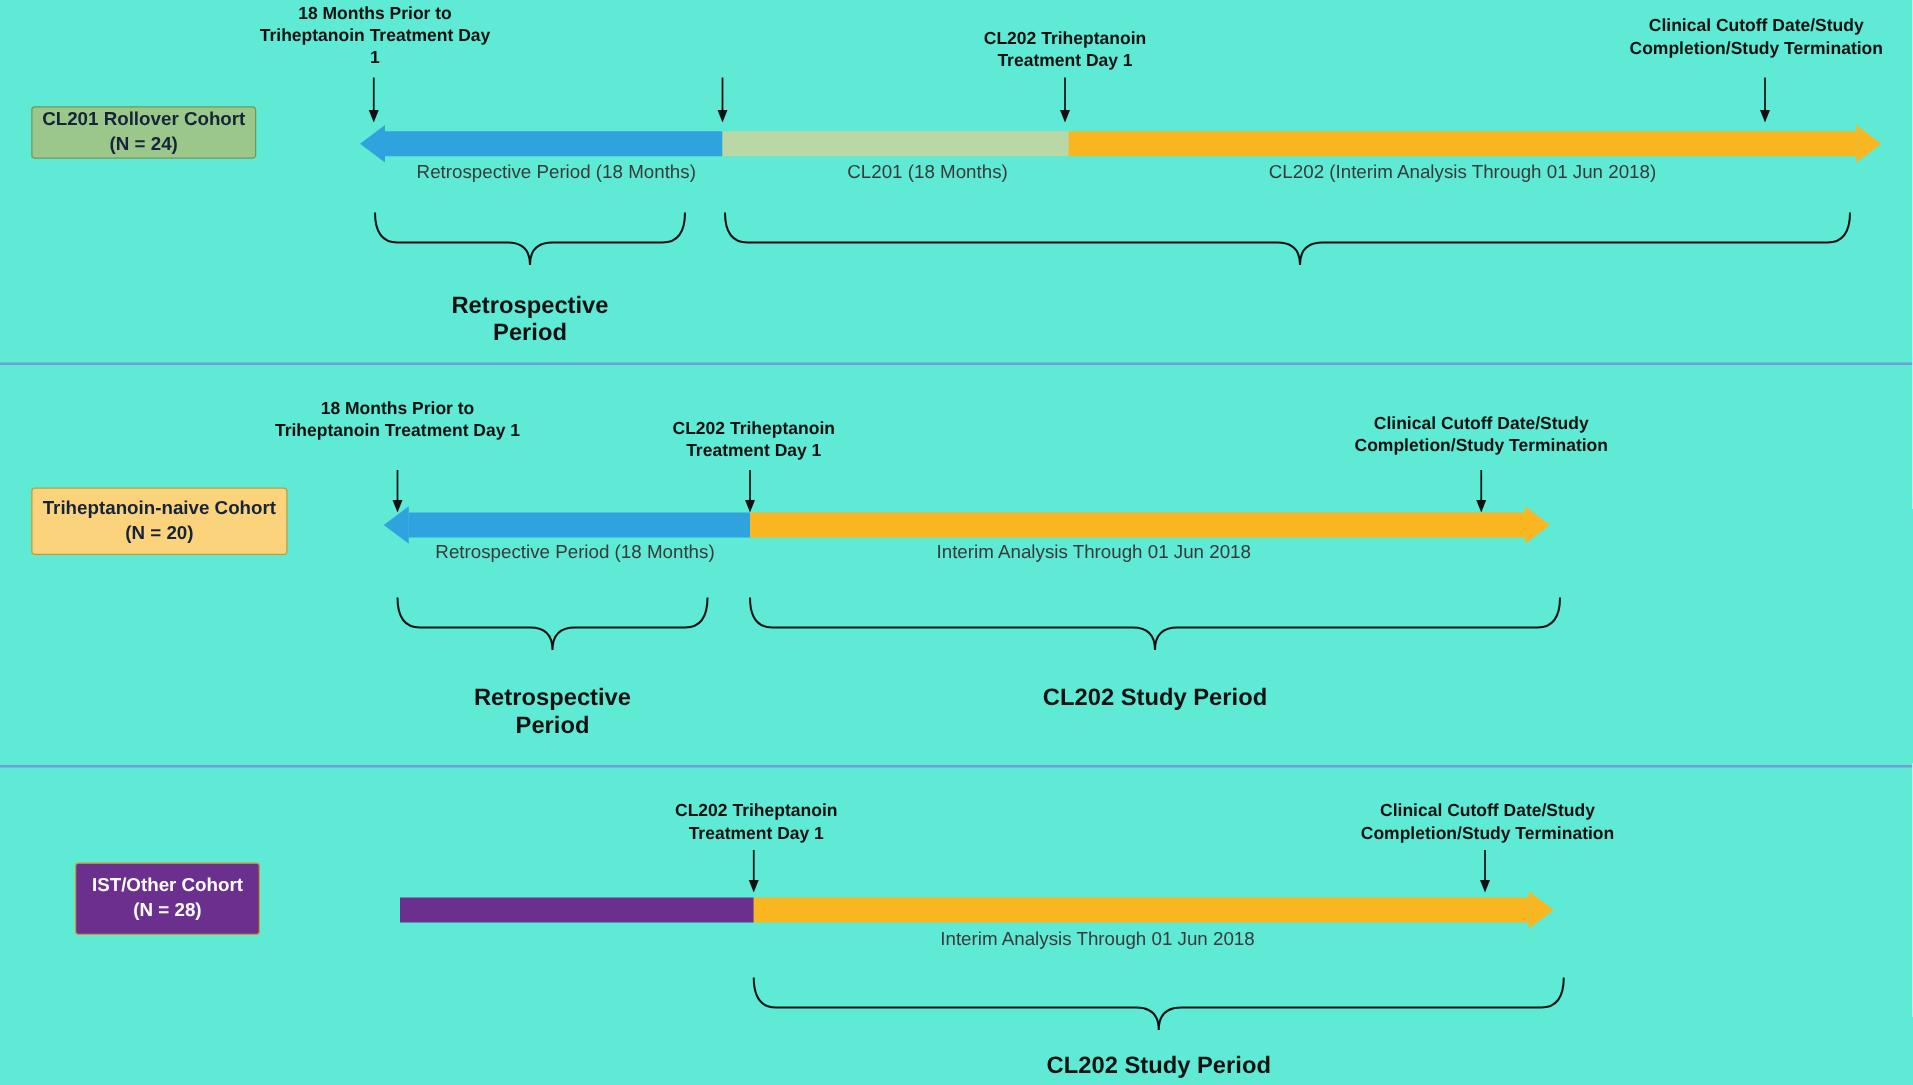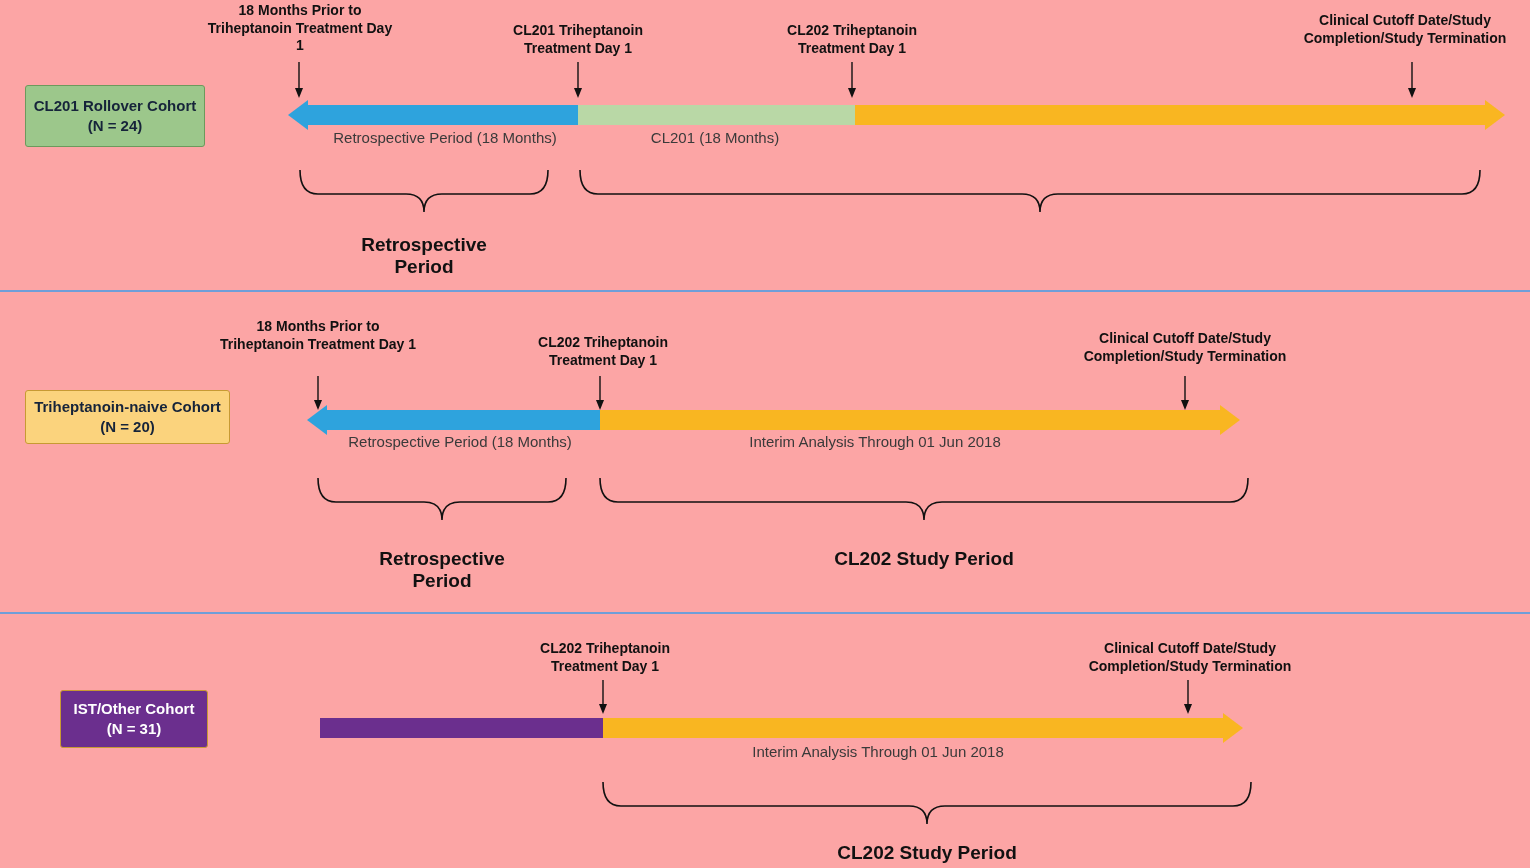--- a/index.html
+++ b/index.html
@@ -9,21 +9,21 @@
   }
   body {
     font-family: "Liberation Sans", sans-serif;
     color: #1b1b1b;
   }
   .canvas {
     position: relative;
     width: 1530px;
     height: 868px;
     overflow: hidden;
-    background: #fca5a5;
+    background: #5eead4;
   }
   
   .abs { position: absolute; }
   .lbl-top {
     font-size: 14px;
     font-weight: bold;
     line-height: 1.25;
     text-align: center;
     color: #111111;
   }
@@ -96,49 +96,49 @@
   }
   svg { overflow: visible; }
   .tick { pointer-events: none; }
 </style>
 </head>
 <body>
 
 <div class="canvas">
 
   <div class="abs lbl-top" style="left:205px; top:2px; width:190px;">18 Months Prior to Triheptanoin Treatment Day 1</div>
-  <div class="abs lbl-top" style="left:478px; top:22px; width:200px;">CL201 Triheptanoin Treatment Day 1</div>
   <div class="abs lbl-top" style="left:752px; top:22px; width:200px;">CL202 Triheptanoin Treatment Day 1</div>
   <div class="abs lbl-top" style="left:1280px; top:12px; width:250px;">Clinical Cutoff Date/Study Completion/Study Termination</div>
 
   <svg class="abs tick" style="left:0; top:0; width:1530px; height:110px;">
     <g stroke="#111111" stroke-width="1.4" fill="none">
       <line x1="299" y1="62" x2="299" y2="92"></line>
       <line x1="578" y1="62" x2="578" y2="92"></line>
       <line x1="852" y1="62" x2="852" y2="92"></line>
       <line x1="1412" y1="62" x2="1412" y2="92"></line>
     </g>
     <g fill="#111111">
       <polygon points="299,98 295,88 303,88"></polygon>
       <polygon points="578,98 574,88 582,88"></polygon>
       <polygon points="852,98 848,88 856,88"></polygon>
       <polygon points="1412,98 1408,88 1416,88"></polygon>
     </g>
   </svg>
 
-  <div class="cohort-box cohort-green abs" style="left:25px; top:85px; width:180px; height:62px;">CL201 Rollover Cohort (N = 24)</div>
+  <div class="cohort-box cohort-green abs" style="left:25px; top:85px; width:180px; height:42px;">CL201 Rollover Cohort (N = 24)</div>
 
   <div class="arrow-left abs" style="left:288px; top:100px;"></div>
   <div class="bar bar-blue" style="left:308px; top:105px; width:270px;"></div>
   <div class="bar bar-green" style="left:578px; top:105px; width:277px;"></div>
   <div class="bar bar-orange" style="left:855px; top:105px; width:630px;"></div>
   <div class="arrow-right abs" style="left:1485px; top:100px;"></div>
 
   <div class="abs seg-label" style="left:330px; top:128px; width:230px;">Retrospective Period (18 Months)</div>
-  <div class="abs seg-label" style="left:605px; top:128px; width:220px;">CL201 (18 Months)</div>
+  <div class="abs seg-label" style="left:632px; top:128px; width:220px;">CL201 (18 Months)</div>
+  <div class="abs seg-label" style="left:960px; top:128px; width:420px;">CL202 (Interim Analysis Through 01 Jun 2018)</div>
 
   <svg class="abs" style="left:0; top:170px; width:1530px; height:60px;">
     <path d="M300,0 Q300,24 318,24 L406,24 Q424,24 424,42 Q424,24 442,24 L530,24 Q548,24 548,0" fill="none" stroke="#111111" stroke-width="1.6"></path>
     <path d="M580,0 Q580,24 598,24 L1022,24 Q1040,24 1040,42 Q1040,24 1058,24 L1462,24 Q1480,24 1480,0" fill="none" stroke="#111111" stroke-width="1.6"></path>
   </svg>
 
   <div class="abs brace-label" style="left:334px; top:234px; width:180px;">Retrospective Period</div>
 
   <div class="divider" style="top:290px;"></div>
 
@@ -186,21 +186,21 @@
     <g stroke="#111111" stroke-width="1.4" fill="none">
       <line x1="603" y1="60" x2="603" y2="88"></line>
       <line x1="1188" y1="60" x2="1188" y2="88"></line>
     </g>
     <g fill="#111111">
       <polygon points="603,94 599,84 607,84"></polygon>
       <polygon points="1188,94 1184,84 1192,84"></polygon>
     </g>
   </svg>
 
-  <div class="cohort-box cohort-purple abs" style="left:60px; top:690px; width:148px; height:58px;">IST/Other Cohort (N = 31)</div>
+  <div class="cohort-box cohort-purple abs" style="left:60px; top:690px; width:148px; height:58px;">IST/Other Cohort (N = 28)</div>
 
   <div class="bar bar-purple" style="left:320px; top:718px; width:283px;"></div>
   <div class="bar bar-orange" style="left:603px; top:718px; width:620px;"></div>
   <div class="arrow-right abs" style="left:1223px; top:713px;"></div>
 
   <div class="abs seg-label" style="left:663px; top:742px; width:430px;">Interim Analysis Through 01 Jun 2018</div>
 
   <svg class="abs" style="left:0; top:782px; width:1530px; height:60px;">
     <path d="M603,0 Q603,24 621,24 L909,24 Q927,24 927,42 Q927,24 945,24 L1233,24 Q1251,24 1251,0" fill="none" stroke="#111111" stroke-width="1.6"></path>
   </svg>

